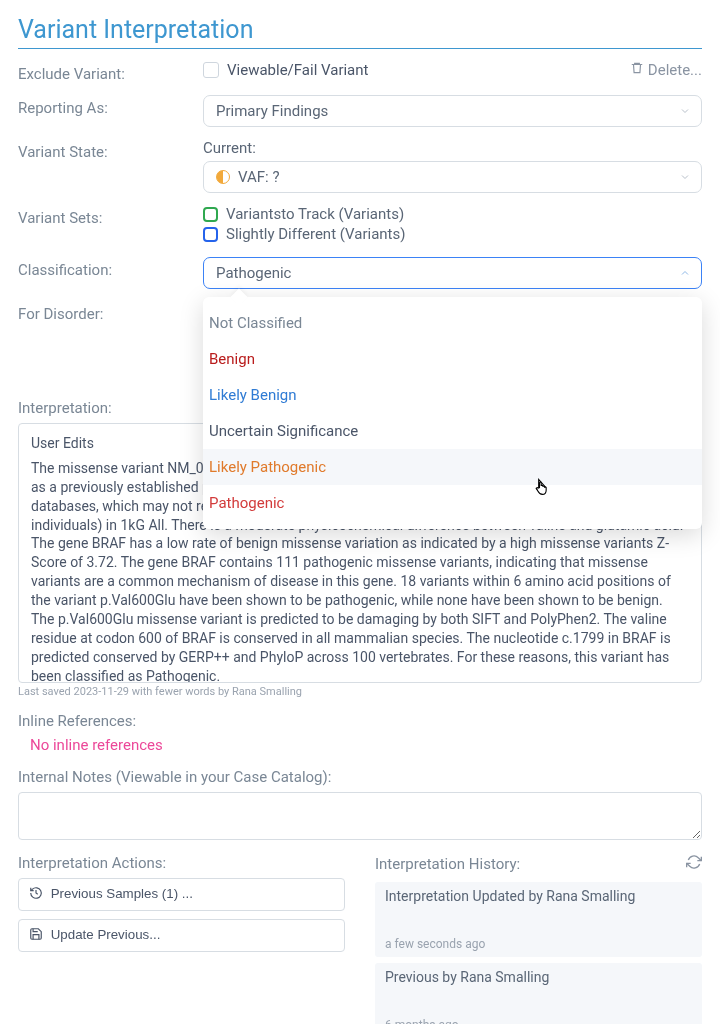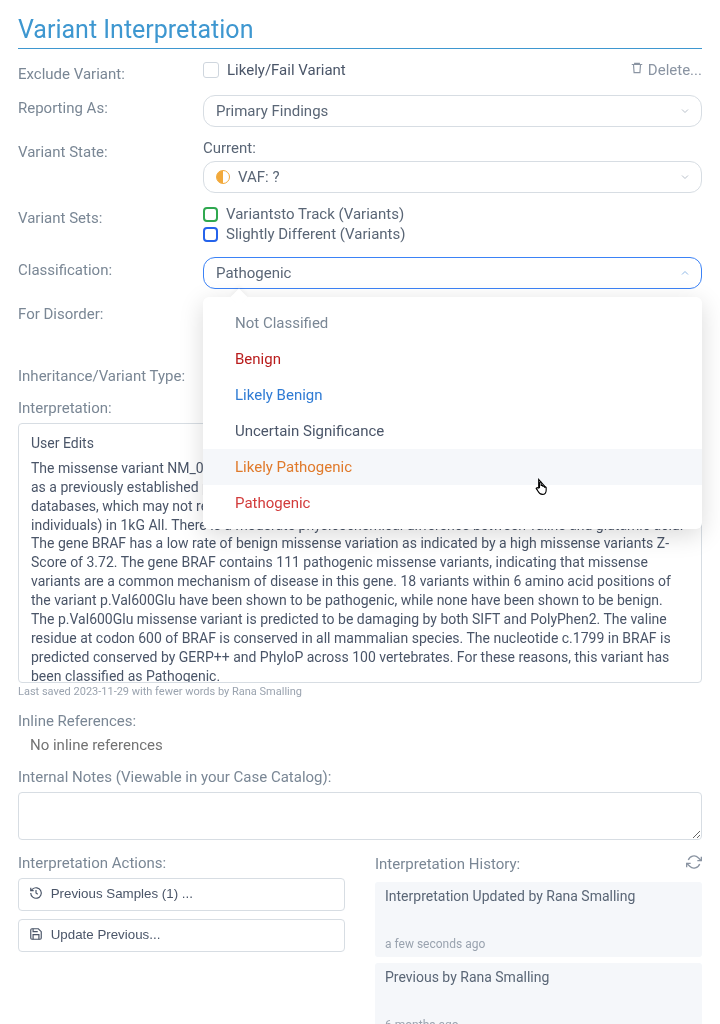--- a/index.html
+++ b/index.html
@@ -16,34 +16,35 @@
     font-size: 25px;
     font-weight: 400;
     margin: 0 0 6px 0;
     border-bottom: 1px solid #3e97d0;
     padding-bottom: 4px;
   }
   .form-row {
     display: flex;
     align-items: flex-start;
     margin: 12px 0;
+    justify-content: center;
   }
   .form-label {
     width: 185px;
     flex-shrink: 0;
     color: #7a8795;
     padding-top: 4px;
   }
   .form-field {
     flex: 1;
     position: relative;
   }
   .select-box {
     border: 1px solid #d7dde3;
-    border-radius: 12px;
+    border-radius: 7px;
     padding: 6px 28px 6px 12px;
     background: #fff;
     cursor: pointer;
     display: flex;
     align-items: center;
     gap: 8px;
     color: #5a6676;
     position: relative;
   }
   .select-box .chev {
@@ -106,21 +107,21 @@
     content:"";
     position:absolute;
     top:-6px;
     left:30px;
     width:12px;height:12px;
     background:#fff;
     transform:rotate(45deg);
     box-shadow:-2px -2px 4px rgba(0,0,0,0.04);
   }
   .dd-item {
-    padding: 9px 32px;
+    padding: 9px 6px;
     cursor: pointer;
   }
   .dd-item.hover { background:#f5f7fa; }
   .big-text {
     border:1px solid #d7dde3;
     border-radius:4px;
     padding:10px 12px;
     width:100%;
     font-family:inherit;
     font-size:14px;
@@ -165,39 +166,39 @@
   .hist-item .t { color:#5a6676; font-size:14px;}
   .hist-item .when { color:#9aa3af; font-size:12px;margin-top:33px;}
   .internal-notes {
     width:100%;
     min-height:48px;
     border:1px solid #d7dde3;
     border-radius:4px;
     resize:vertical;
     display:block;
   }
-  .no-ref { color:#737373; padding-left:12px; }
+  .no-ref { color:#ec4899; padding-left:12px; }
   .cursor-hand {
     position:absolute;
     right:150px;
     bottom:28px;
     pointer-events:none;
   }
   .chev svg, .icon svg { display:block; }
 </style>
 </head>
 <body>
 
 <h1 class="panel-title">Variant Interpretation</h1>
 
 <div class="form-row">
   <div class="form-label">Exclude Variant:</div>
   <div class="form-field checkbox-row">
     <span class="chk"></span>
-    <span>Likely/Fail Variant</span>
+    <span>Viewable/Fail Variant</span>
     <span class="delete-link">
       <span>
         <svg width="14" height="14" viewBox="0 0 24 24" fill="none" stroke="#8a94a2" stroke-width="2">
             <path d="M3 6h18M8 6V4h8v2M6 6l1 14h10l1-14"></path>
           </svg>
       </span>
       <span>Delete...</span>
     </span>
   </div>
 </div>

